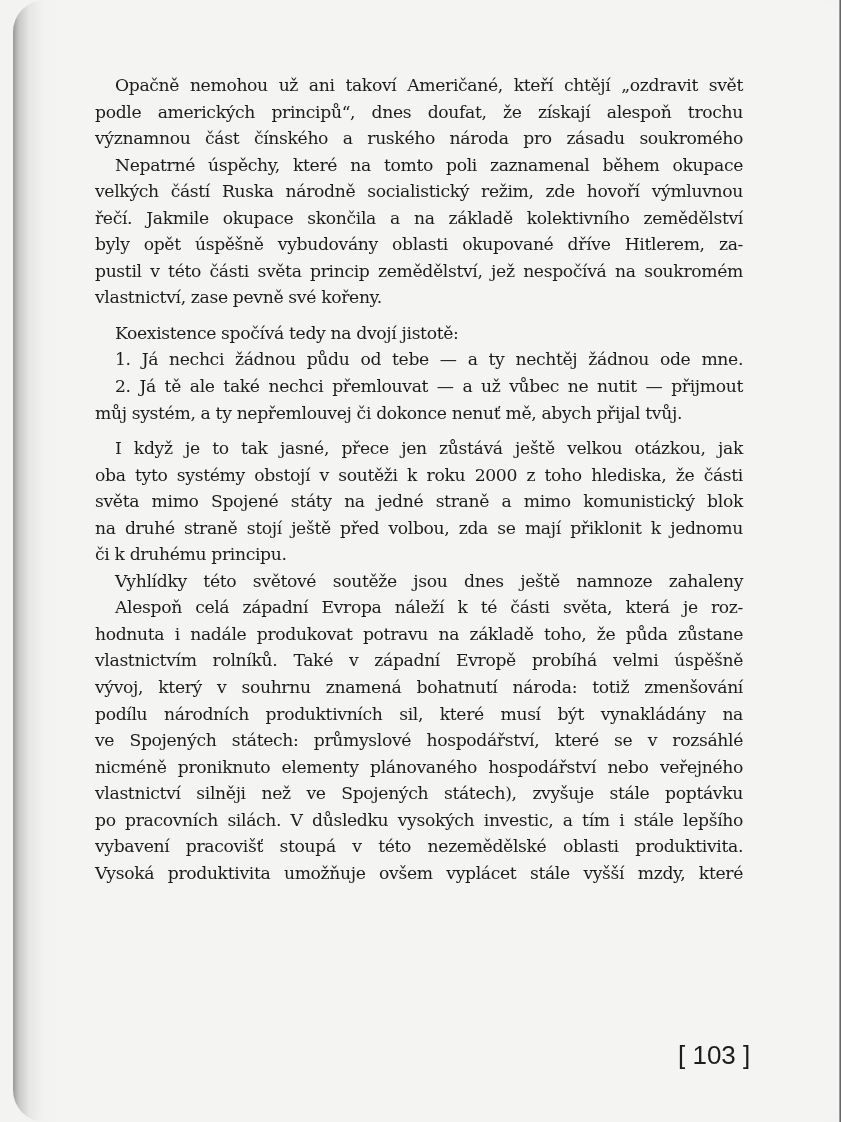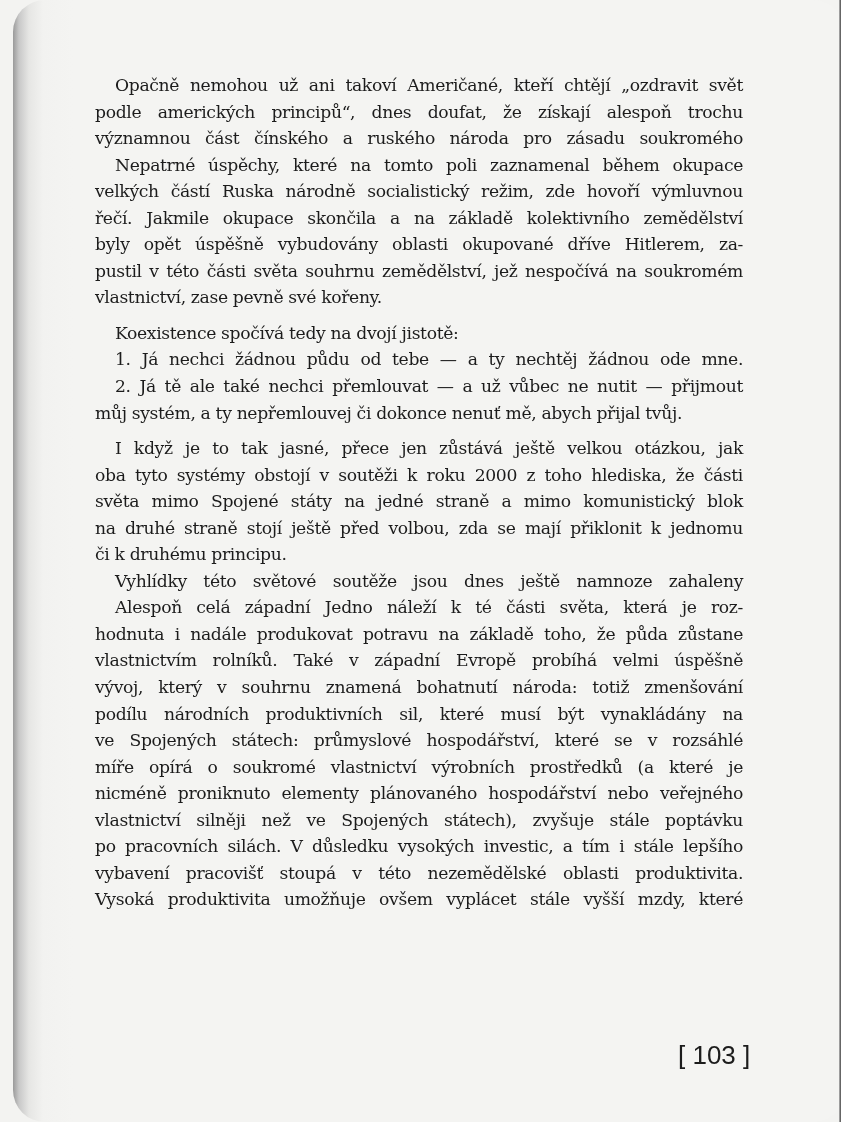--- a/index.html
+++ b/index.html
@@ -49,21 +49,21 @@
       <span class="line indent">Opačně nemohou už ani takoví Američané, kteří chtějí „ozdravit svět</span>
       <span class="line">podle amerických principů“, dnes doufat, že získají alespoň trochu</span>
       <span class="line">významnou část čínského a ruského národa pro zásadu soukromého</span>
     </div>
 
     <div>
       <span class="line indent">Nepatrné úspěchy, které na tomto poli zaznamenal během okupace</span>
       <span class="line">velkých částí Ruska národně socialistický režim, zde hovoří výmluvnou</span>
       <span class="line">řečí. Jakmile okupace skončila a na základě kolektivního zemědělství</span>
       <span class="line">byly opět úspěšně vybudovány oblasti okupované dříve Hitlerem, za-</span>
-      <span class="line">pustil v této části světa souhrnu zemědělství, jež nespočívá na soukromém</span>
+      <span class="line">pustil v této části světa princip zemědělství, jež nespočívá na soukromém</span>
       <span class="line last">vlastnictví, zase pevně své kořeny.</span>
     </div>
     <div class="gap"></div>
 
     <div>
       <span class="line last indent">Koexistence spočívá tedy na dvojí jistotě:</span>
       <span class="line indent">1. Já nechci žádnou půdu od tebe — a ty nechtěj žádnou ode mne.</span>
       <span class="line indent">2. Já tě ale také nechci přemlouvat — a už vůbec ne nutit — přijmout</span>
       <span class="line last">můj systém, a ty nepřemlouvej či dokonce nenuť mě, abych přijal tvůj.</span>
     </div>
@@ -75,27 +75,26 @@
       <span class="line">světa mimo Spojené státy na jedné straně a mimo komunistický blok</span>
       <span class="line">na druhé straně stojí ještě před volbou, zda se mají přiklonit k jednomu</span>
       <span class="line last">či k druhému principu.</span>
     </div>
 
     <div>
       <span class="line indent">Vyhlídky této světové soutěže jsou dnes ještě namnoze zahaleny</span>
     </div>
 
     <div>
-      <span class="line indent">Alespoň celá západní Jedno náleží k té části světa, která je roz-</span>
+      <span class="line indent">Alespoň celá západní Evropa náleží k té části světa, která je roz-</span>
       <span class="line">hodnuta i nadále produkovat potravu na základě toho, že půda zůstane</span>
       <span class="line">vlastnictvím rolníků. Také v západní Evropě probíhá velmi úspěšně</span>
       <span class="line">vývoj, který v souhrnu znamená bohatnutí národa: totiž zmenšování</span>
       <span class="line">podílu národních produktivních sil, které musí být vynakládány na</span>
       <span class="line">ve Spojených státech: průmyslové hospodářství, které se v rozsáhlé</span>
-      <span class="line">míře opírá o soukromé vlastnictví výrobních prostředků (a které je</span>
       <span class="line">nicméně proniknuto elementy plánovaného hospodářství nebo veřejného</span>
       <span class="line">vlastnictví silněji než ve Spojených státech), zvyšuje stále poptávku</span>
       <span class="line">po pracovních silách. V důsledku vysokých investic, a tím i stále lepšího</span>
       <span class="line">vybavení pracovišť stoupá v této nezemědělské oblasti produktivita.</span>
       <span class="line">Vysoká produktivita umožňuje ovšem vyplácet stále vyšší mzdy, které</span>
     </div>
   </div>
 
   <div class="page-number">[ 103 ]</div>
 </div>

